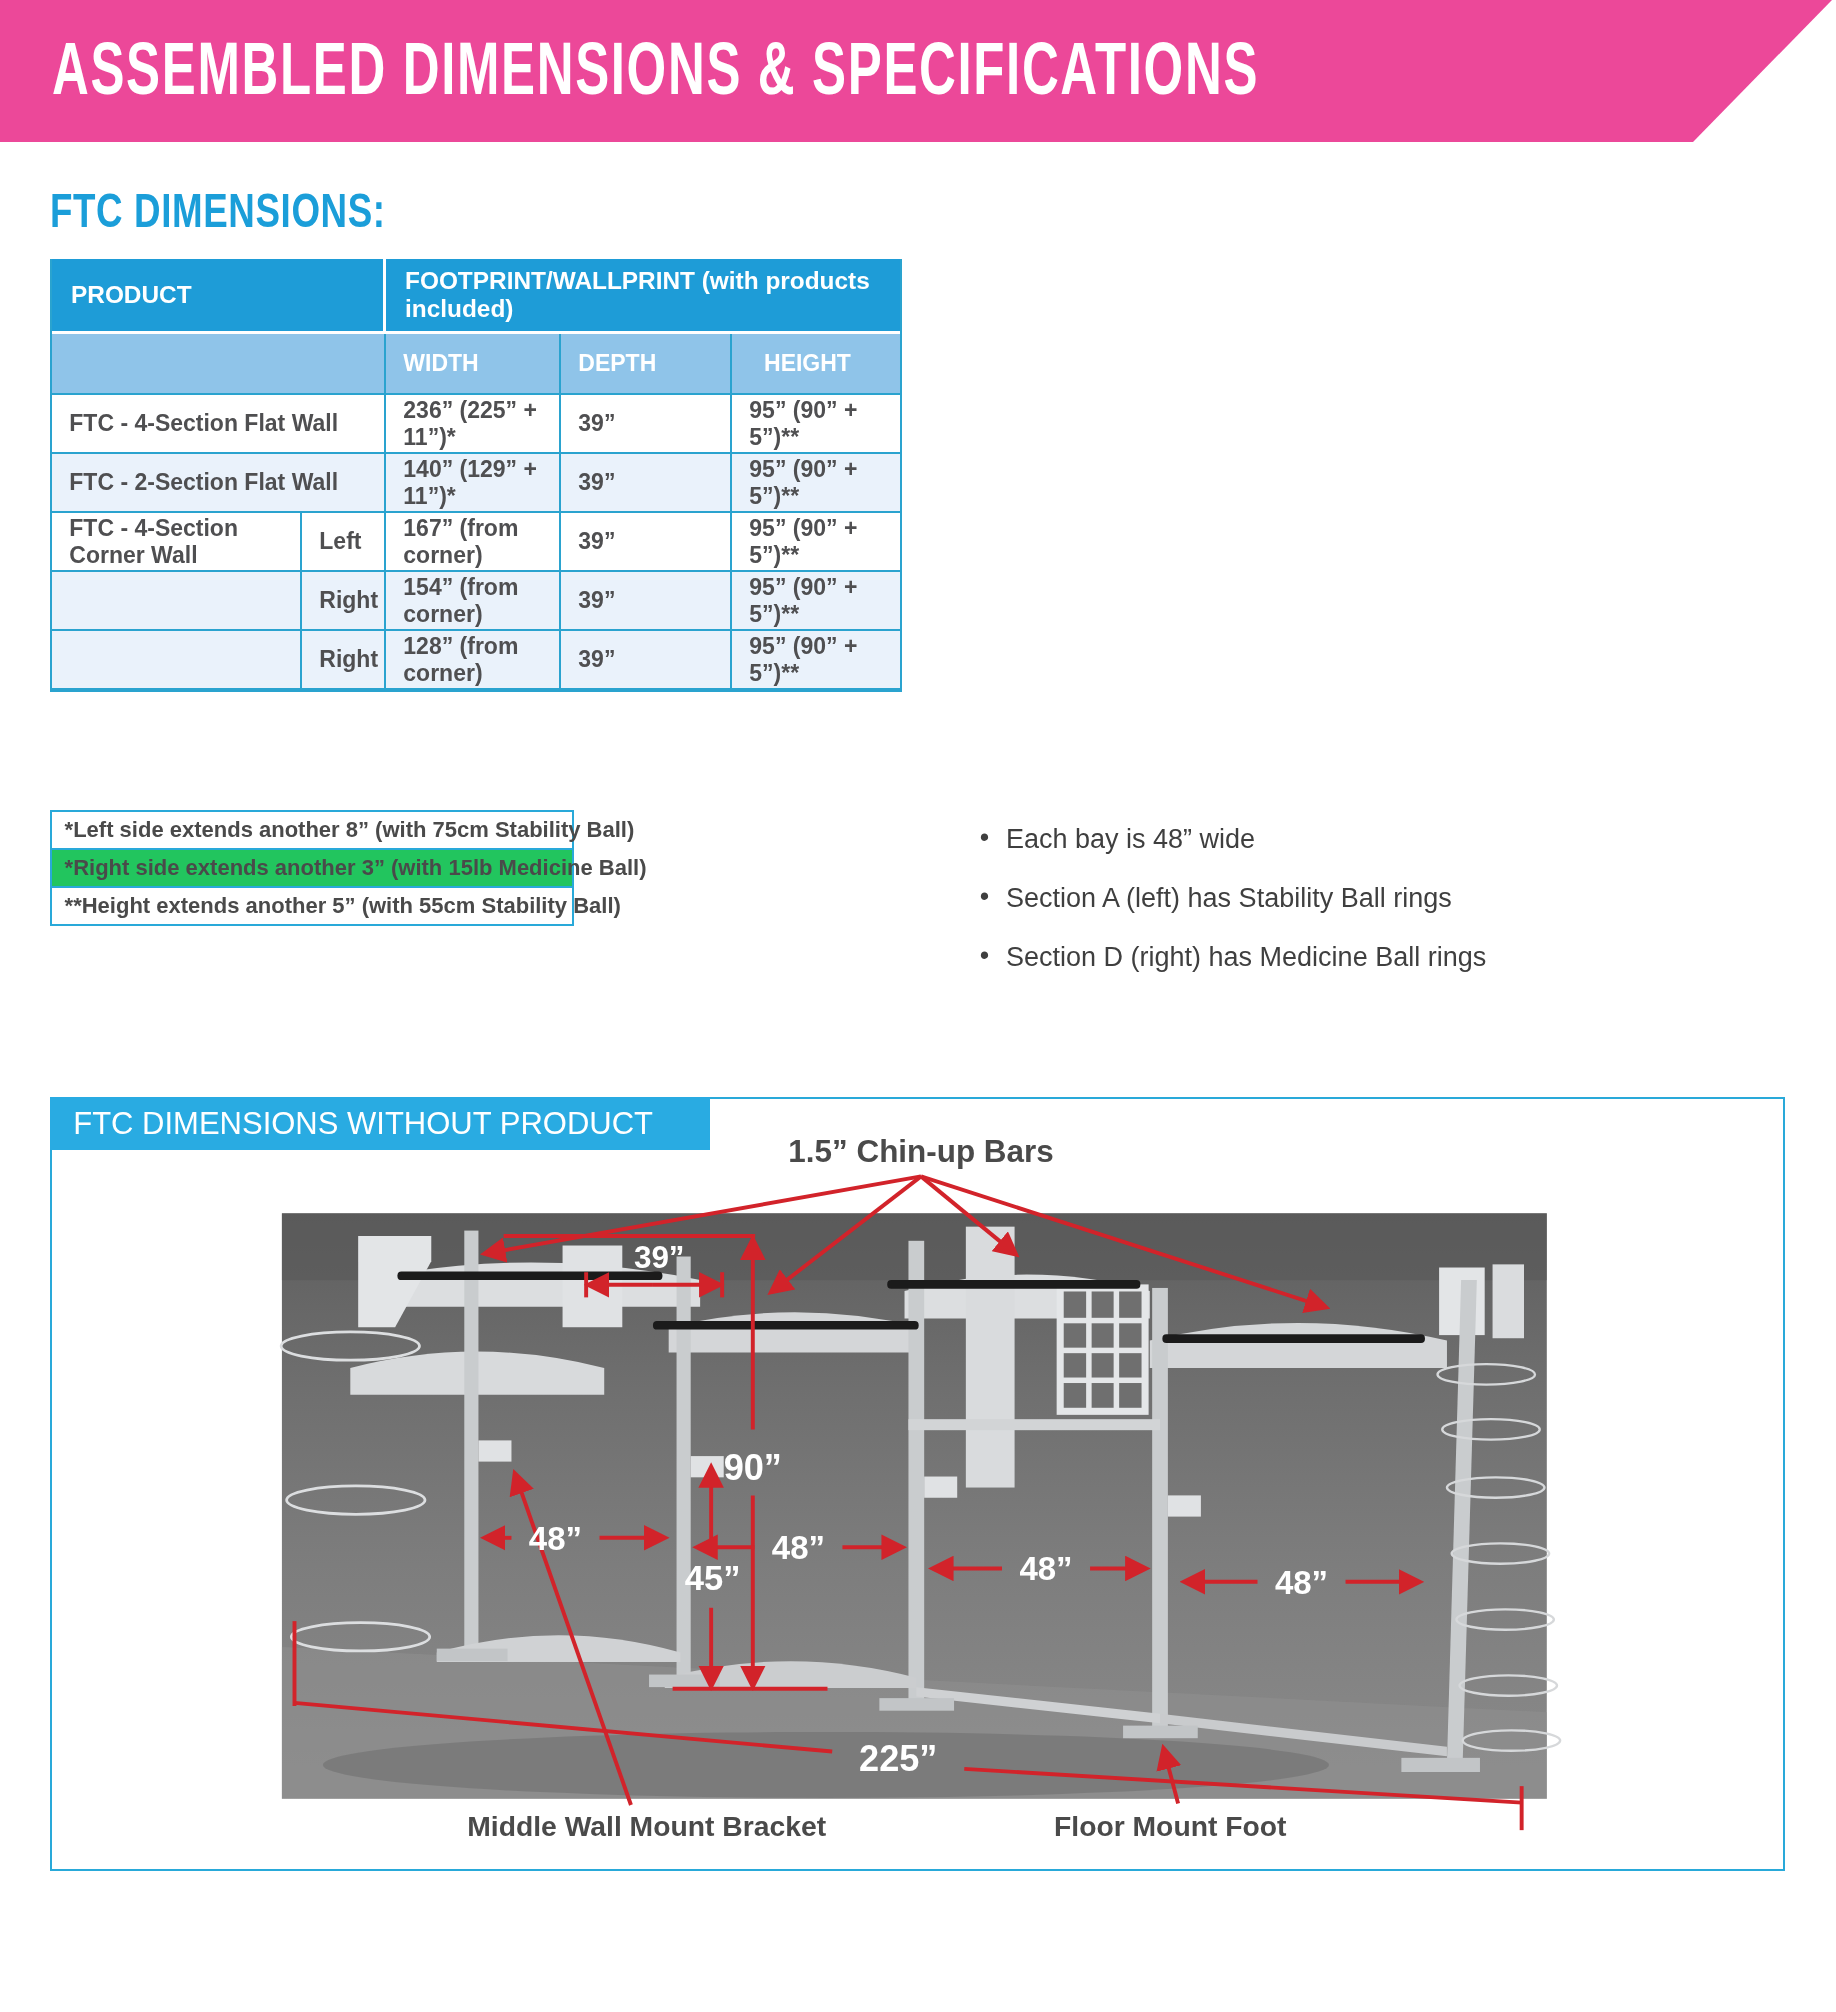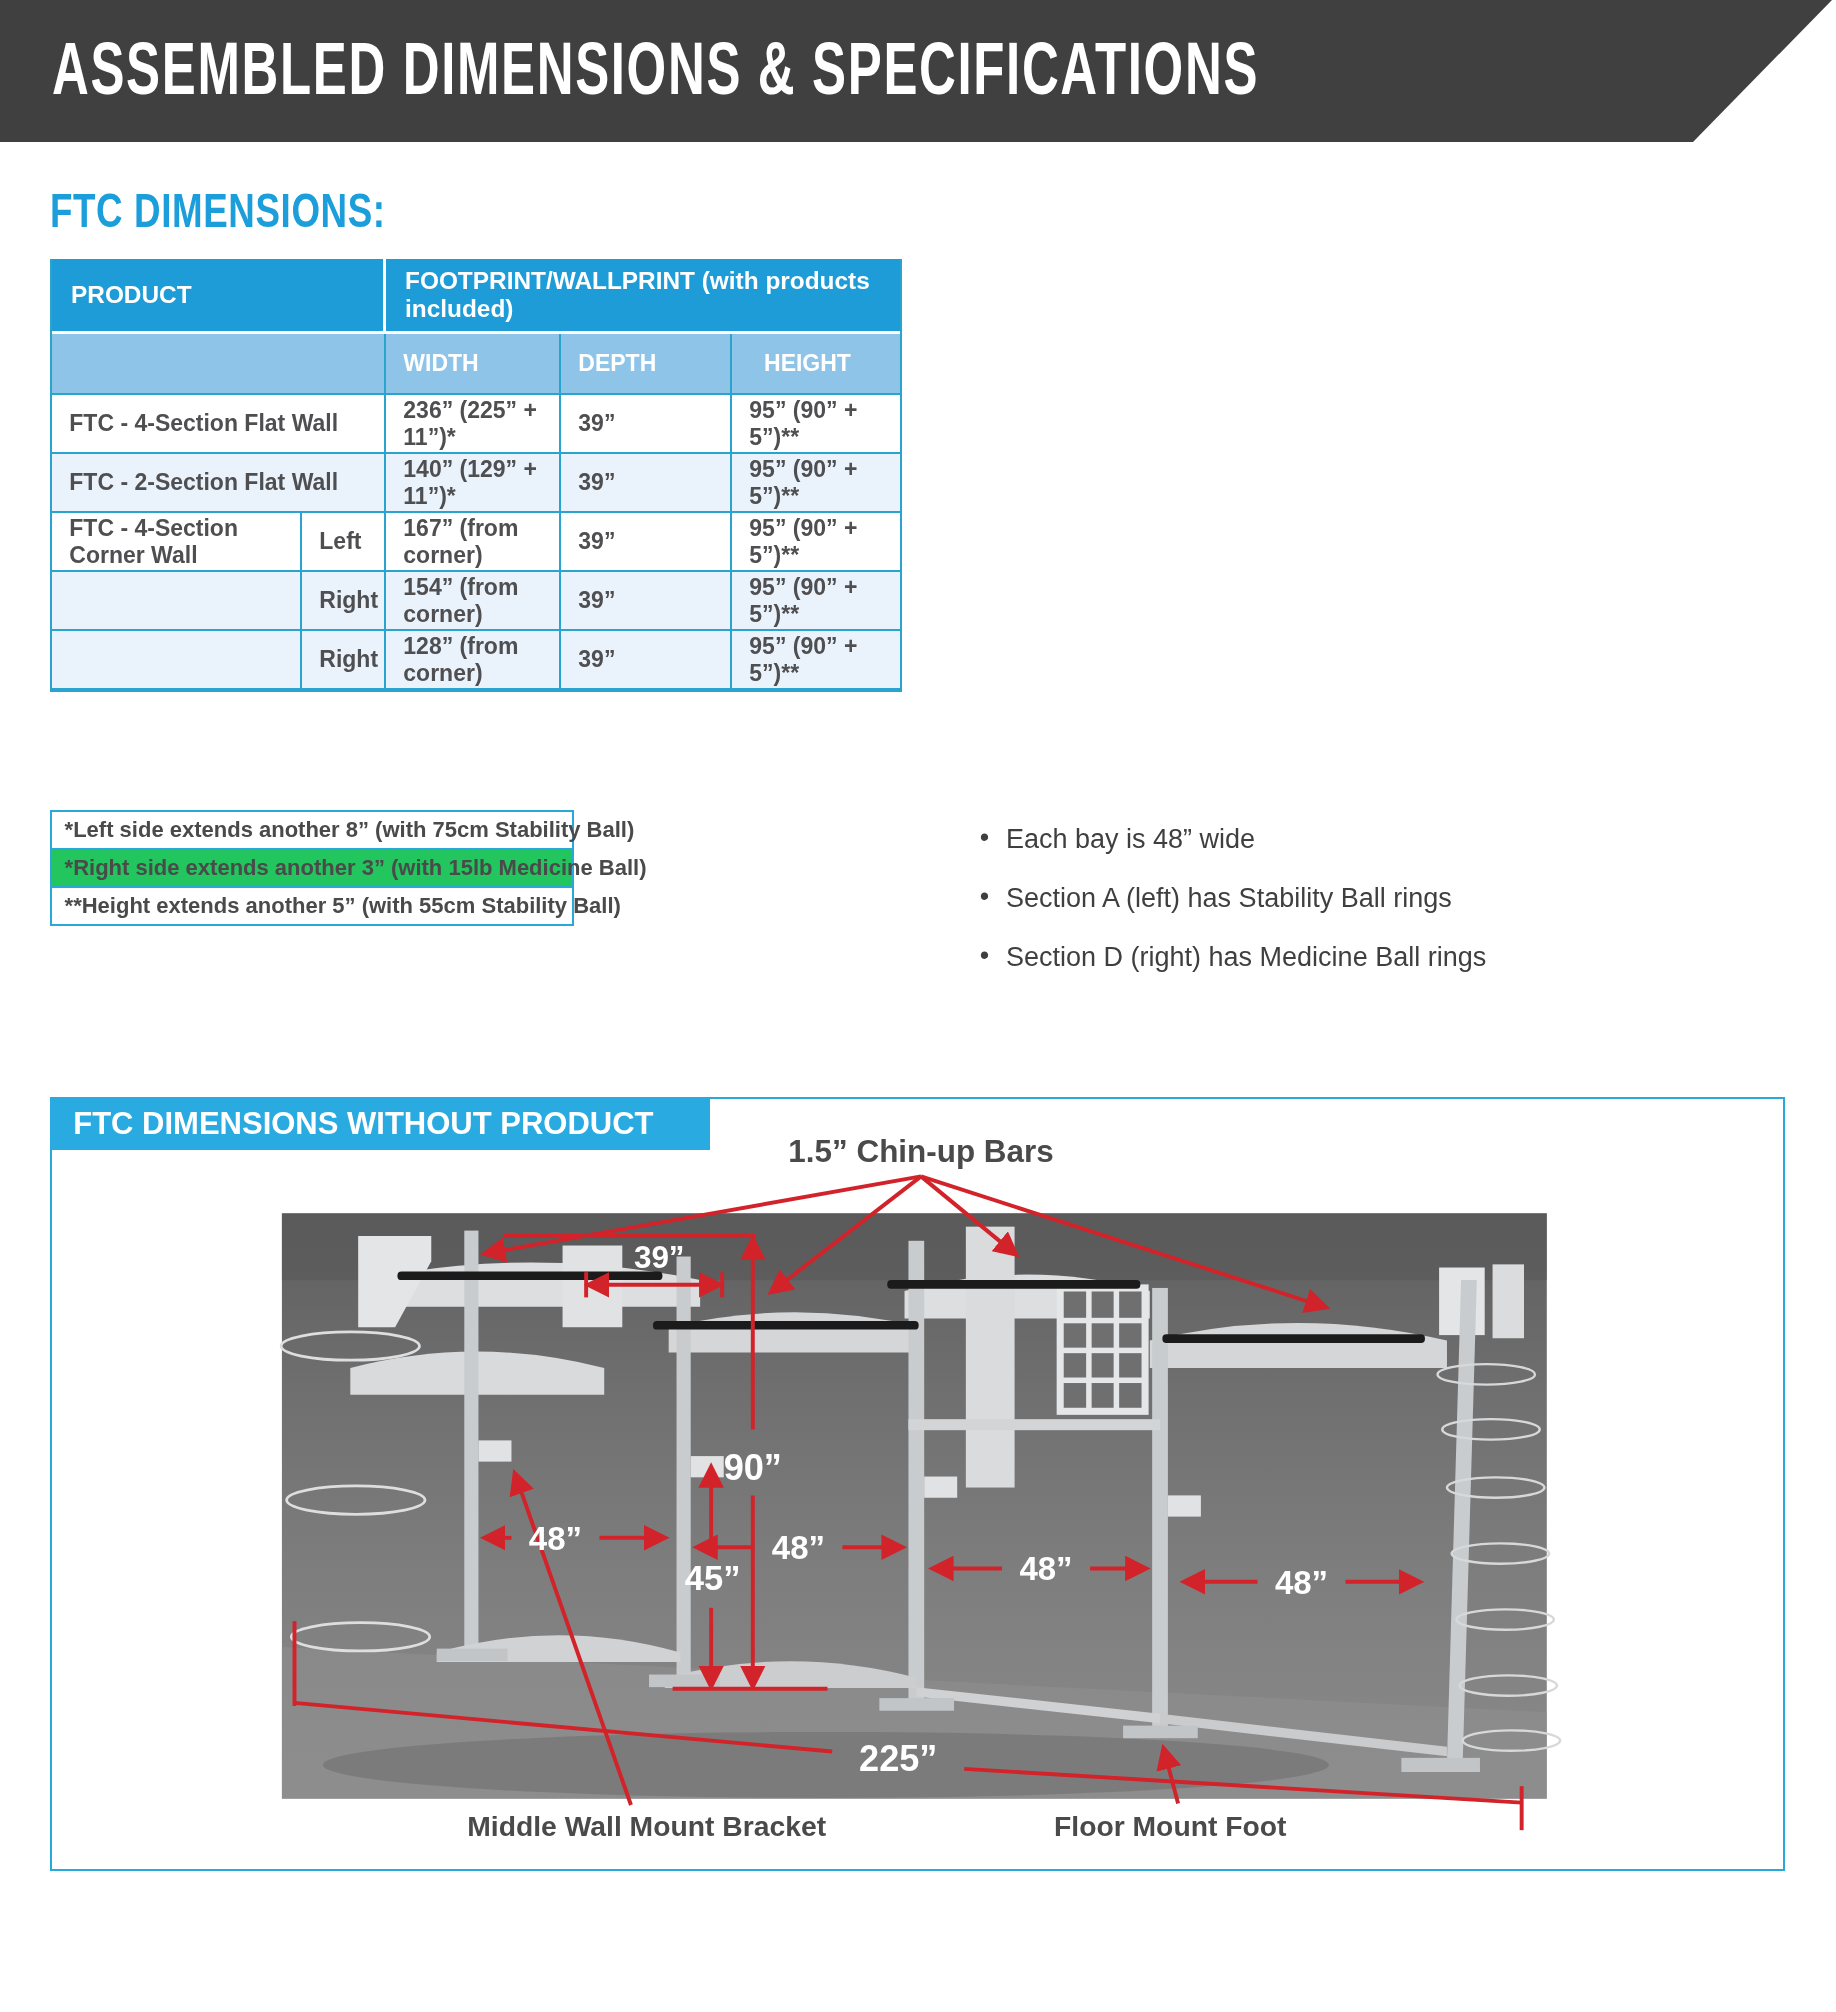--- a/index.html
+++ b/index.html
@@ -1,20 +1,20 @@
 <!DOCTYPE html>
 <html style="font-size:12.6px"><head>
 <meta charset="utf-8">
 <style>
   html,body{margin:0;padding:0;background:#ffffff;}
   .page{position:relative;width:1836px;height:2013px;background:#fff;overflow:hidden;
         font-family:"Liberation Sans",sans-serif;color:#4a4a4a;}
 
   
-  .banner{position:absolute;left:0;top:0;width:1836px;height:142px;background:#404040;
+  .banner{position:absolute;left:0;top:0;width:1836px;height:142px;background:#ec4899;
           clip-path:polygon(0 0,1832px 0,1693px 142px,0 142px);}
   .banner-title{position:absolute;left:52px;top:50%;transform:translateY(-54%) scaleX(0.68);
           transform-origin:left center;white-space:nowrap;color:#fff;font-size:75px;
           font-weight:700;letter-spacing:2.4px;}
 
   
   .section-heading{position:absolute;left:50px;top:182px;color:#1B9ED9;font-size:49px;
           font-weight:700;transform:scaleX(0.75);transform-origin:left center;
           white-space:nowrap;letter-spacing:0.8px;}
 
@@ -44,21 +44,21 @@
 
   
   .bullets{position:absolute;left:975px;top:796px;width:833px;list-style:none;margin:0;padding:0;}
   .bullets li{font-size:27px;color:#3f3f3f;margin-bottom:26px;padding-left:31px;position:relative;margin-top:28px;}
   .bullets li::before{content:"•";position:absolute;left:4.7px;top:-1.6px;color:#3f3f3f;}
 
   
   .diagram-box{position:absolute;left:50px;top:1097px;width:1735px;height:774px;
           border:2.4px solid #29A9D9;box-sizing:border-box;}
   .diagram-label{position:absolute;left:-2.4px;top:-2.4px;width:660px;height:53px;background:#29ABE2;
-          color:#fff;font-size:31px;font-weight:bold;line-height:53px;padding-left:23.6px;
+          color:#fff;font-size:31px;font-weight:normal;line-height:53px;padding-left:23.6px;
           box-sizing:border-box;white-space:nowrap;z-index:2;}
   .diagram-svg{position:absolute;left:-2.4px;top:-2.4px;width:1735px;height:774px;z-index:1;}
 
   svg text.dim{fill:#fff;font-weight:bold;font-family:"Liberation Sans",sans-serif;}
   svg text.dark{fill:#4a4a4a;font-weight:bold;font-family:"Liberation Sans",sans-serif;}
 </style>
 </head>
 <body>
 
 <div class="page">

